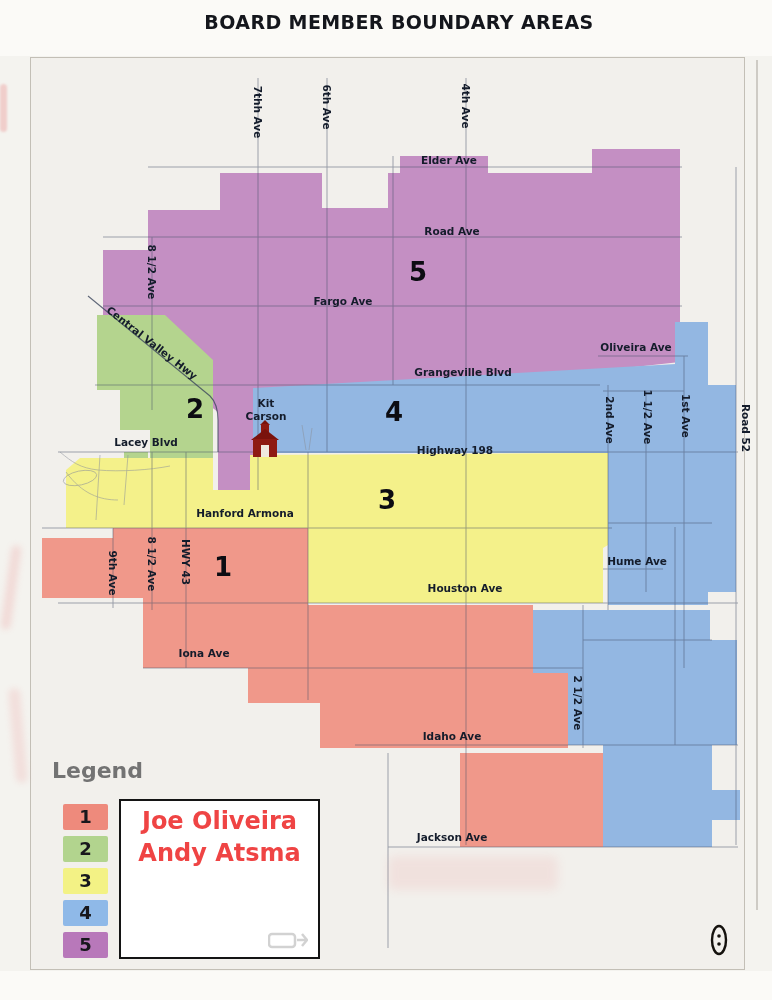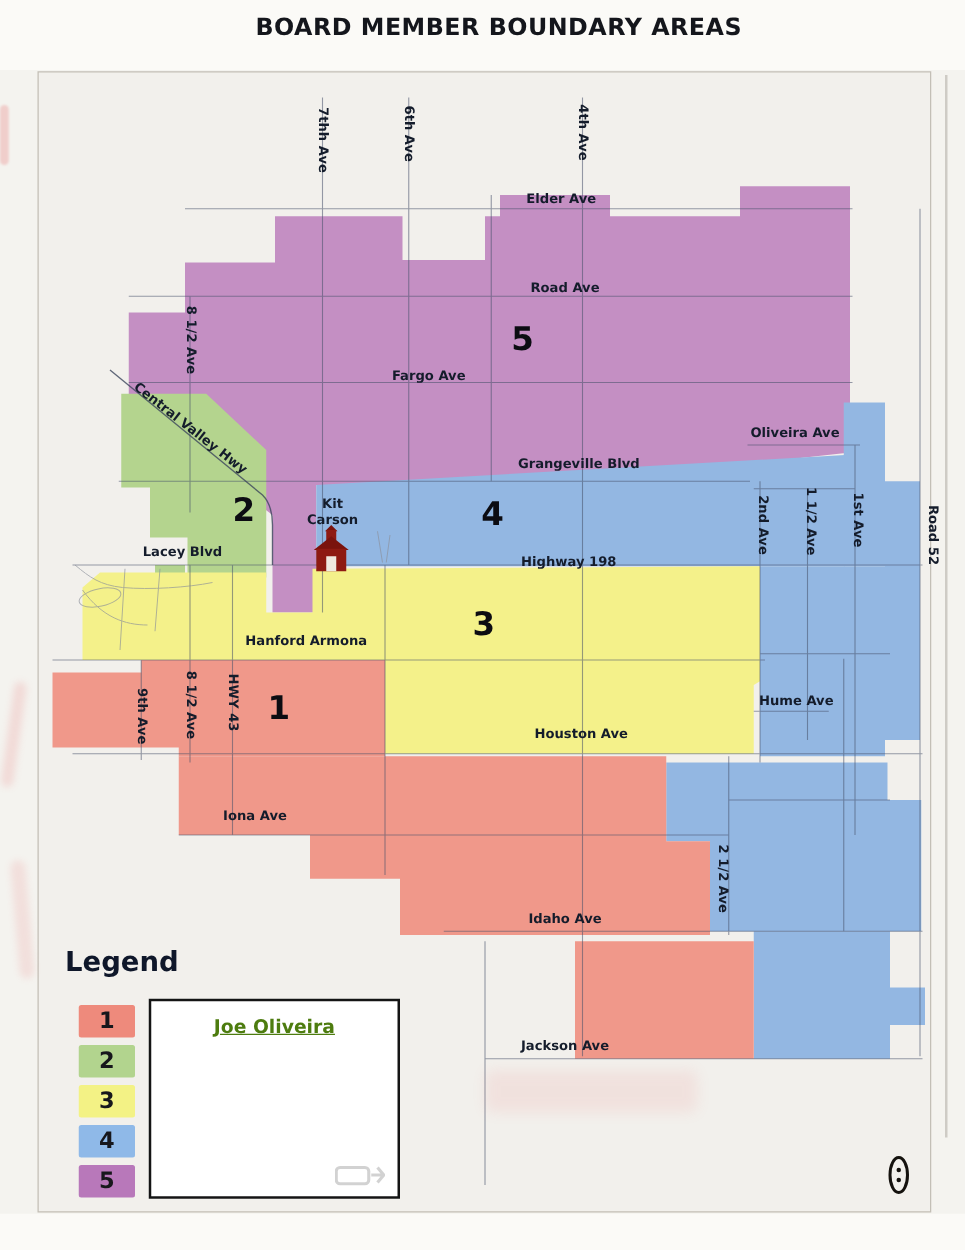--- a/index.html
+++ b/index.html
@@ -23,34 +23,34 @@
   .street-label{
     position:absolute;font-size:10.5px;font-weight:700;color:#141c2b;
     white-space:nowrap;text-align:center;line-height:1.2;
   }
   .region-number{
     position:absolute;font-size:26px;font-weight:700;color:#0c0c12;
     transform:translate(-50%,-50%);
   }
   #legend{position:absolute;left:0;top:0;}
   #legend-title{
-    position:absolute;left:52px;top:758px;font-size:22px;font-weight:700;color:#0f172a;
+    position:absolute;left:52px;top:758px;font-size:22px;font-weight:700;color:#737373;
   }
   #legend-swatches{position:absolute;left:63px;top:804px;width:45px;}
   .swatch{
     width:45px;height:26px;margin-bottom:6px;text-align:center;
     font-size:18px;font-weight:700;color:#17171c;line-height:26px;border-radius:2px;
   }
   #legend-namebox{
     position:absolute;left:119px;top:799px;width:201px;height:160px;
     background:#ffffff;border:2px solid #141414;box-sizing:border-box;padding-top:5px;
   }
   .legend-name{
     height:32px;line-height:31px;text-align:center;
-    font-size:15px;font-weight:700;color:#4d7c0f;white-space:nowrap;text-decoration:underline;
+    font-size:24px;font-weight:700;color:#ef4444;white-space:nowrap;
   }
   #scan-artifact{position:absolute;right:10px;bottom:4px;opacity:.32;}
   .artifact{position:absolute;background:#e87a7a;border-radius:6px;}
   #artifact-left1{left:6px;top:545px;width:10px;height:85px;opacity:.20;filter:blur(3px);transform:rotate(8deg);}
   #artifact-left2{left:12px;top:688px;width:12px;height:95px;opacity:.16;filter:blur(3px);transform:rotate(-5deg);}
   #artifact-bottom{left:388px;top:856px;width:170px;height:34px;opacity:.12;filter:blur(5px);}
   #artifact-topleft{left:0px;top:84px;width:7px;height:48px;opacity:.30;filter:blur(1px);}
   #scan-edge-line{position:absolute;left:756px;top:60px;width:2px;height:850px;background:#a8a49c;opacity:.5;}
 </style>
 </head>
@@ -184,20 +184,21 @@
   <div id="legend-swatches">
     <div class="swatch" style="background: rgb(238, 138, 124);">1</div>
     <div class="swatch" style="background: rgb(178, 212, 142);">2</div>
     <div class="swatch" style="background: rgb(243, 242, 133);">3</div>
     <div class="swatch" style="background: rgb(143, 185, 232);">4</div>
     <div class="swatch" style="background: rgb(184, 120, 186);">5</div>
   </div>
 
   <div id="legend-namebox">
     <div class="legend-name">Joe Oliveira</div>
+    <div class="legend-name">Andy Atsma</div>
     <div class="legend-name"></div>
     <div id="scan-artifact">
       <svg width="40" height="18" viewBox="0 0 40 18">
         <rect x="1" y="3" width="26" height="13" rx="3" fill="none" stroke="#777" stroke-width="2.5"></rect>
         <path d="M29,9 L38,9 M34,3 L39,9 L34,15" fill="none" stroke="#777" stroke-width="2.5"></path>
       </svg>
     </div>
   </div>
 </div>
 

